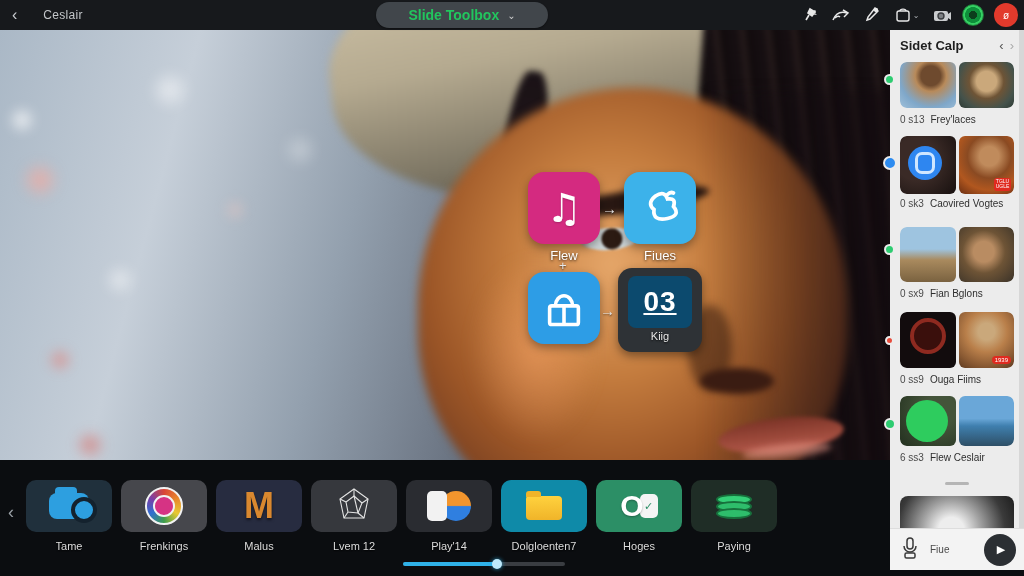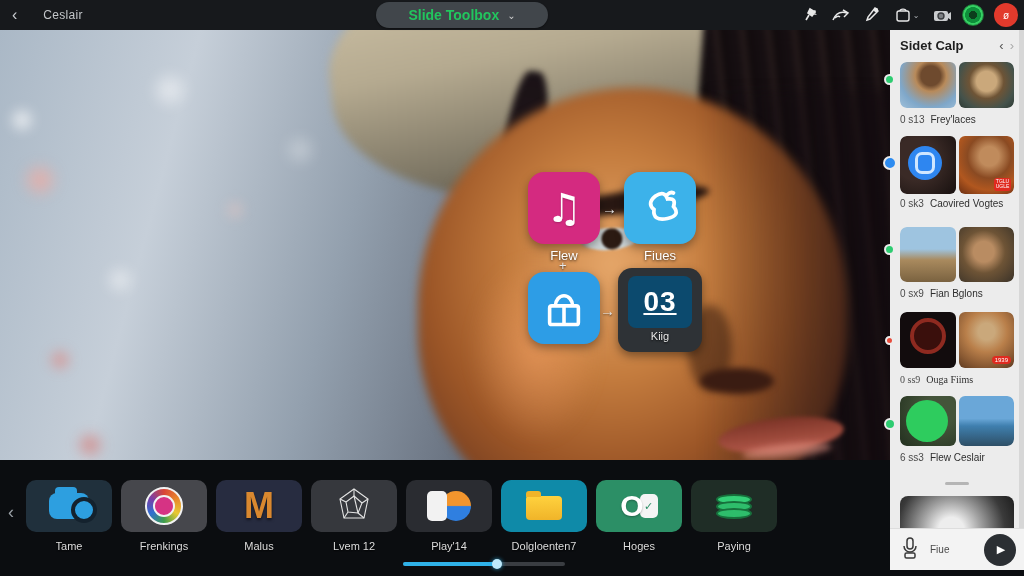--- a/index.html
+++ b/index.html
@@ -346,21 +346,21 @@
 
     <span class="edge-dot" style="left: -5px; top: 306px; width: 9px; height: 9px; background: rgb(231, 76, 60);"></span>
     <div class="thumb-pair" style="top:282px; height:56px;">
       <div class="thumb" style="background:#120c0d;">
         <span class="dark-ring"></span>
       </div>
       <div class="thumb" style="background:radial-gradient(circle at 50% 35%, #caa87b 0 18%, #b97f4a 45%, #8a5a33 75%, #5e3a20 100%);">
         <span class="thumb-badge badge-num">1939</span>
       </div>
     </div>
-    <div class="caption" style="top:344px;font-family:Liberation Serif, serif;">
+    <div class="caption" style="top:344px;">
       <span class="cap-dur">0 ss9</span>
       <span class="cap-label">Ouga Fiims</span>
     </div>
 
     <span class="edge-dot" style="left: -6px; top: 388px; width: 12px; height: 12px; background: rgb(46, 204, 113);"></span>
     <div class="thumb-pair" style="top:366px; height:50px;">
       <div class="thumb" style="background:radial-gradient(circle at 70% 30%, #44543a 0 30%, #23301f 100%);">
         <span class="green-blob"></span>
       </div>
       <div class="thumb" style="background:linear-gradient(180deg,#6aa7d8 0 45%,#3f7fae 60%,#2e4f66 100%), radial-gradient(circle at 80% 45%, #4a3a2e 0 20%, transparent 40%);"></div>

